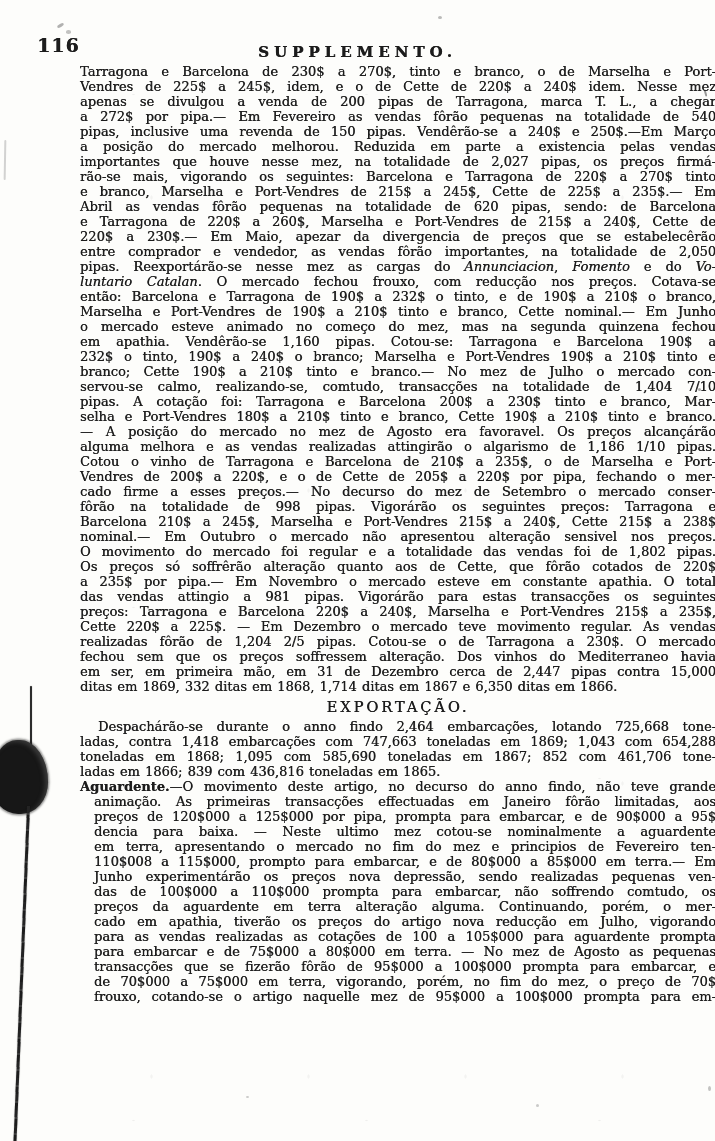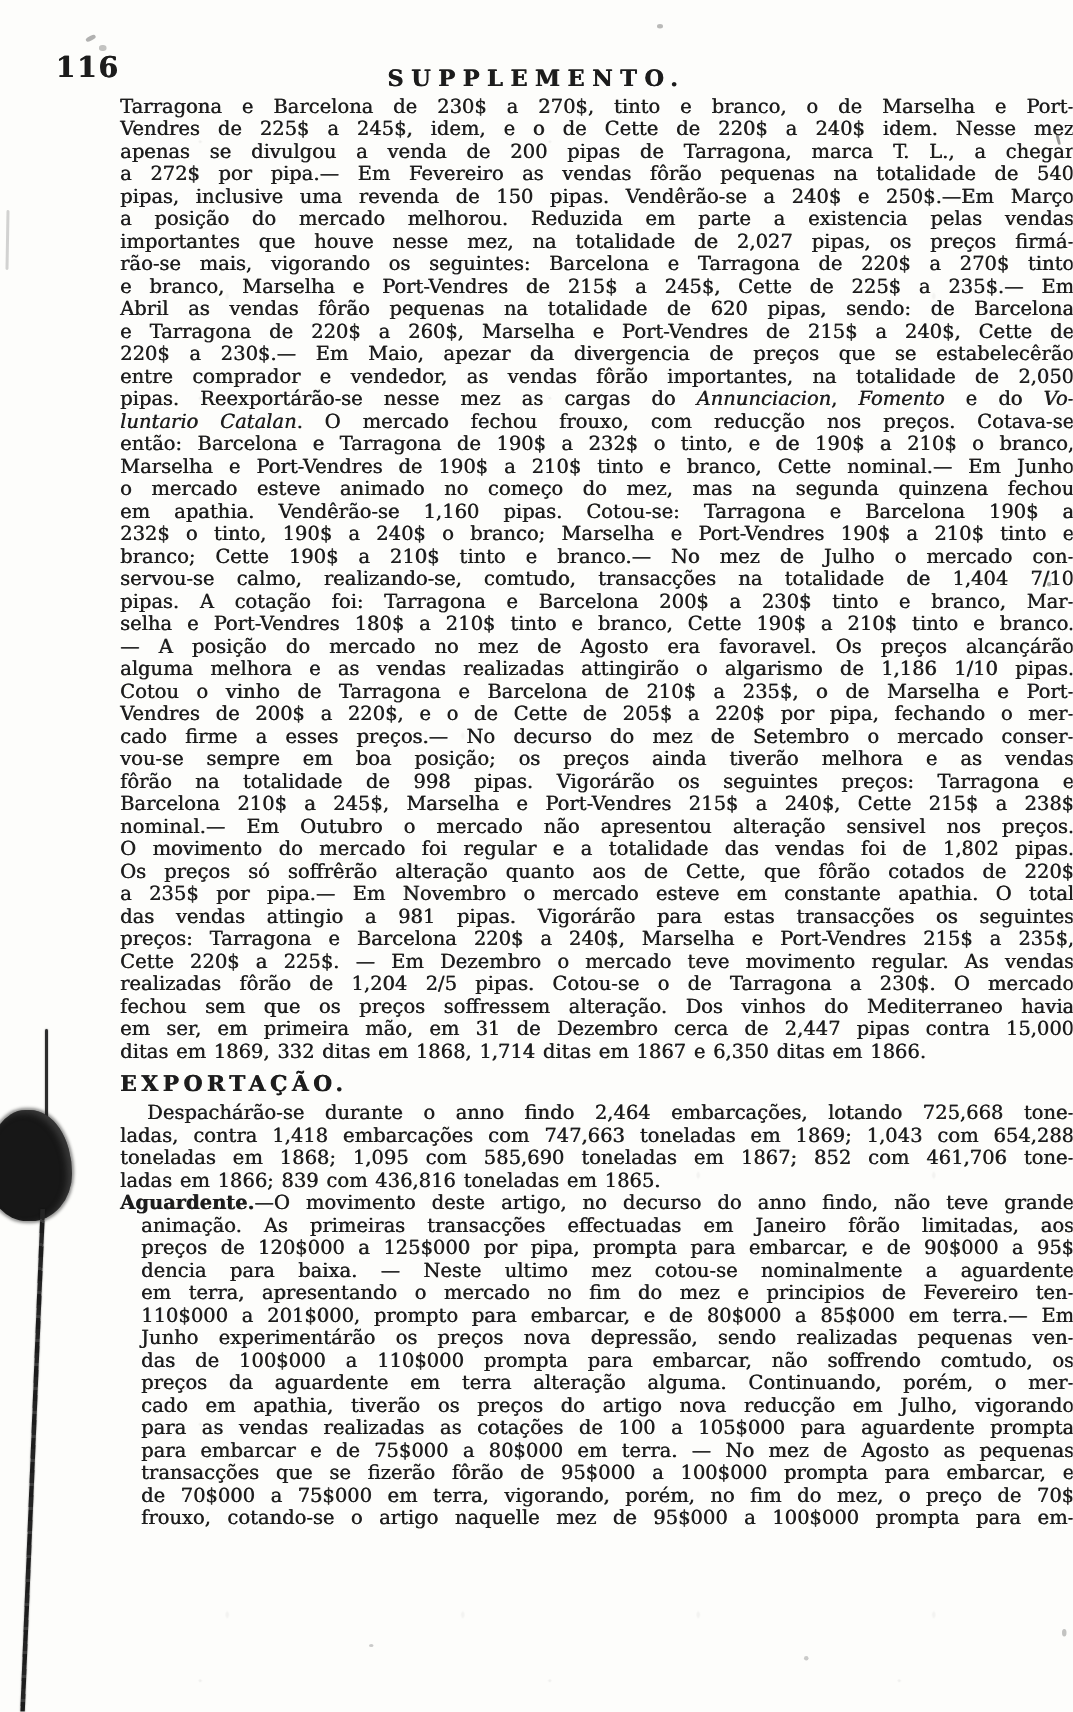--- a/index.html
+++ b/index.html
@@ -32,22 +32,22 @@
   
   .textblock{position:absolute;left:80px;top:64px;width:636px;}
   .tline{
     font-size:13px;line-height:15px;
     text-align:justify;text-align-last:justify;
     word-spacing:1px;
     text-shadow:0.35px 0 0 rgba(25,25,25,.85);
   }
   .tline.last{text-align-last:left;}
   .subhead{
-    margin:5px 0 4px 0;text-align:left;
-    font-size:14.5px;font-weight:bold;letter-spacing:3px;
+    margin:5px 0 4px 0;text-align:center;
+    font-size:14.5px;font-weight:normal;letter-spacing:3px;
     text-shadow:0.4px 0 0 rgba(15,15,15,.9);
   }
   .indent-first .tline:first-child{text-indent:18px;}
   .hang .tline{margin-left:14px;}
   .hang .tline:first-child{margin-left:0;}
   
   .crease-top{
     position:absolute;left:30px;top:686px;width:2px;height:62px;
     background:#2c2c2c;border-radius:1px;
     box-shadow:0 0 1px rgba(0,0,0,.6);
@@ -120,21 +120,20 @@
         <div class="tline">232$ o tinto, 190$ a 240$ o branco; Marselha e Port-Vendres 190$ a 210$ tinto e</div>
         <div class="tline">branco; Cette 190$ a 210$ tinto e branco.— No mez de Julho o mercado con-</div>
         <div class="tline">servou-se calmo, realizando-se, comtudo, transacções na totalidade de 1,404 7/10</div>
         <div class="tline">pipas. A cotação foi: Tarragona e Barcelona 200$ a 230$ tinto e branco, Mar-</div>
         <div class="tline">selha e Port-Vendres 180$ a 210$ tinto e branco, Cette 190$ a 210$ tinto e branco.</div>
         <div class="tline">— A posição do mercado no mez de Agosto era favoravel. Os preços alcançárão</div>
         <div class="tline">alguma melhora e as vendas realizadas attingirão o algarismo de 1,186 1/10 pipas.</div>
         <div class="tline">Cotou o vinho de Tarragona e Barcelona de 210$ a 235$, o de Marselha e Port-</div>
         <div class="tline">Vendres de 200$ a 220$, e o de Cette de 205$ a 220$ por pipa, fechando o mer-</div>
         <div class="tline">cado firme a esses preços.— No decurso do mez de Setembro o mercado conser-</div>
-        <div class="tline">vou-se sempre em boa posição; os preços ainda tiverão melhora e as vendas</div>
         <div class="tline">fôrão na totalidade de 998 pipas. Vigorárão os seguintes preços: Tarragona e</div>
         <div class="tline">Barcelona 210$ a 245$, Marselha e Port-Vendres 215$ a 240$, Cette 215$ a 238$</div>
         <div class="tline">nominal.— Em Outubro o mercado não apresentou alteração sensivel nos preços.</div>
         <div class="tline">O movimento do mercado foi regular e a totalidade das vendas foi de 1,802 pipas.</div>
         <div class="tline">Os preços só soffrêrão alteração quanto aos de Cette, que fôrão cotados de 220$</div>
         <div class="tline">a 235$ por pipa.— Em Novembro o mercado esteve em constante apathia. O total</div>
         <div class="tline">das vendas attingio a 981 pipas. Vigorárão para estas transacções os seguintes</div>
         <div class="tline">preços: Tarragona e Barcelona 220$ a 240$, Marselha e Port-Vendres 215$ a 235$,</div>
         <div class="tline">Cette 220$ a 225$. — Em Dezembro o mercado teve movimento regular. As vendas</div>
         <div class="tline">realizadas fôrão de 1,204 2/5 pipas. Cotou-se o de Tarragona a 230$. O mercado</div>
@@ -151,21 +150,21 @@
         <div class="tline">toneladas em 1868; 1,095 com 585,690 toneladas em 1867; 852 com 461,706 tone-</div>
         <div class="tline last">ladas em 1866; 839 com 436,816 toneladas em 1865.</div>
       </div>
 
     <div class="para hang">
         <div class="tline"><b>Aguardente.</b>—O movimento deste artigo, no decurso do anno findo, não teve grande</div>
         <div class="tline">animação. As primeiras transacções effectuadas em Janeiro fôrão limitadas, aos</div>
         <div class="tline">preços de 120$000 a 125$000 por pipa, prompta para embarcar, e de 90$000 a 95$</div>
         <div class="tline">dencia para baixa. — Neste ultimo mez cotou-se nominalmente a aguardente</div>
         <div class="tline">em terra, apresentando o mercado no fim do mez e principios de Fevereiro ten-</div>
-        <div class="tline">110$000 a 201$000, prompto para embarcar, e de 80$000 a 85$000 em terra.— Em</div>
+        <div class="tline">110$008 a 115$000, prompto para embarcar, e de 80$000 a 85$000 em terra.— Em</div>
         <div class="tline">Junho experimentárão os preços nova depressão, sendo realizadas pequenas ven-</div>
         <div class="tline">das de 100$000 a 110$000 prompta para embarcar, não soffrendo comtudo, os</div>
         <div class="tline">preços da aguardente em terra alteração alguma. Continuando, porém, o mer-</div>
         <div class="tline">cado em apathia, tiverão os preços do artigo nova reducção em Julho, vigorando</div>
         <div class="tline">para as vendas realizadas as cotações de 100 a 105$000 para aguardente prompta</div>
         <div class="tline">para embarcar e de 75$000 a 80$000 em terra. — No mez de Agosto as pequenas</div>
         <div class="tline">transacções que se fizerão fôrão de 95$000 a 100$000 prompta para embarcar, e</div>
         <div class="tline">de 70$000 a 75$000 em terra, vigorando, porém, no fim do mez, o preço de 70$</div>
         <div class="tline">frouxo, cotando-se o artigo naquelle mez de 95$000 a 100$000 prompta para em-</div>
       </div>

